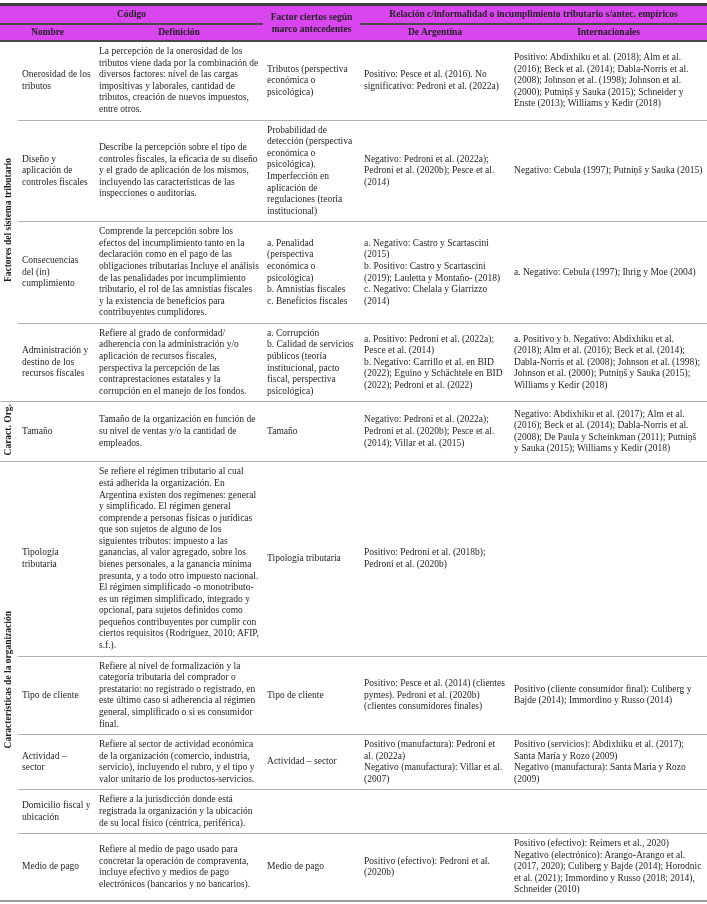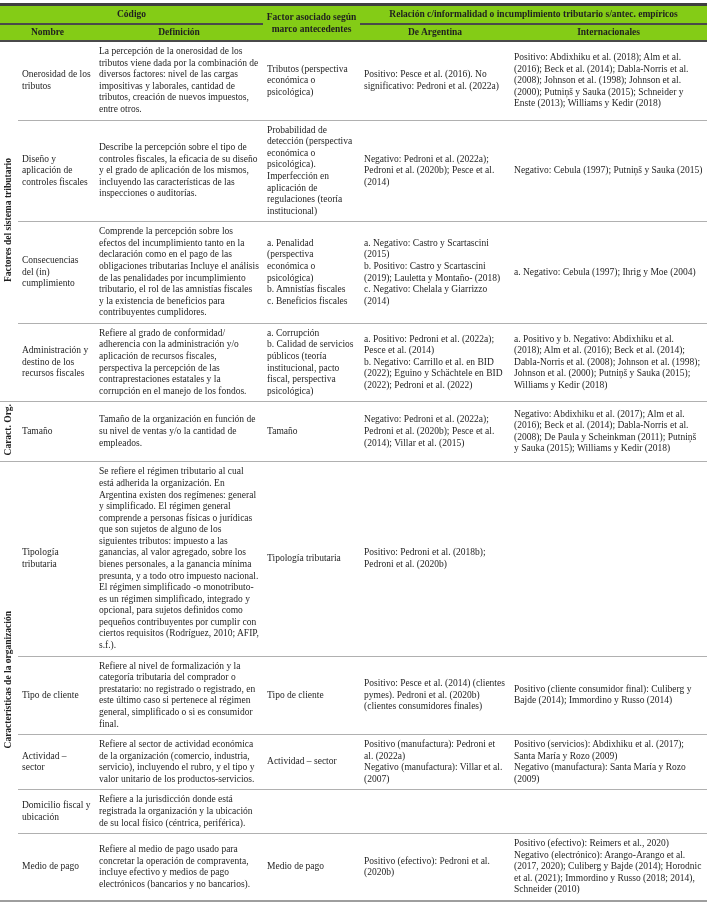--- a/index.html
+++ b/index.html
@@ -13,21 +13,21 @@
   table {
     width: 707px;
     border-collapse: collapse;
     table-layout: fixed;
     border-top: 3px solid #3f3f3f;
     border-bottom: 2px solid #9e9e9e;
     font-size: 9.5px;
     line-height: 1.22;
   }
   thead th {
-    background: #84cc16;
+    background: #d946ef;
     font-weight: bold;
     text-align: center;
     vertical-align: middle;
     padding: 2px 0;
     border-bottom: 2px solid #4a4a4a;
   }
   thead tr:first-child th { padding-top: 3px; }
   tbody td {
     padding: 4px 4px;
     vertical-align: middle;
@@ -59,21 +59,21 @@
     <col style="width:18px">
     <col style="width:77px">
     <col style="width:168px">
     <col style="width:97px">
     <col style="width:150px">
     <col style="width:197px">
   </colgroup>
   <thead>
     <tr>
       <th colspan="3">Código</th>
-      <th rowspan="2">Factor asociado según marco antecedentes</th>
+      <th rowspan="2">Factor ciertos según marco antecedentes</th>
       <th colspan="2">Relación c/informalidad o incumplimiento tributario s/antec. empíricos</th>
     </tr>
     <tr>
       <th colspan="2">Nombre</th>
       <th>Definición</th>
       <th>De Argentina</th>
       <th>Internacionales</th>
     </tr>
   </thead>
   <tbody>
@@ -123,21 +123,21 @@
     <tr>
       <td class="group-cell" rowspan="5"><div class="vlabel">Características de la organización</div></td>
       <td class="cell-nombre">Tipología tributaria</td>
       <td class="cell-def">Se refiere el régimen tributario al cual está adherida la organización. En Argentina existen dos regímenes: general y simplificado. El régimen general comprende a personas físicas o jurídicas que son sujetos de alguno de los siguientes tributos: impuesto a las ganancias, al valor agregado, sobre los bienes personales, a la ganancia mínima presunta, y a todo otro impuesto nacional. El régimen simplificado -o monotributo- es un régimen simplificado, integrado y opcional, para sujetos definidos como pequeños contribuyentes por cumplir con ciertos requisitos (Rodríguez, 2010; AFIP, s.f.).</td>
       <td class="cell-factor">Tipología tributaria</td>
       <td class="cell-arg">Positivo: Pedroni et al. (2018b); Pedroni et al. (2020b)</td>
       <td class="cell-intl"></td>
     </tr>
     <tr>
       <td class="cell-nombre">Tipo de cliente</td>
-      <td class="cell-def">Refiere al nivel de formalización y la categoría tributaria del comprador o prestatario: no registrado o registrado, en este último caso si pertenece al régimen general, simplificado o si es consumidor final.</td>
+      <td class="cell-def">Refiere al nivel de formalización y la categoría tributaria del comprador o prestatario: no registrado o registrado, en este último caso si adherencia al régimen general, simplificado o si es consumidor final.</td>
       <td class="cell-factor">Tipo de cliente</td>
       <td class="cell-arg">Positivo: Pesce et al. (2014) (clientes pymes). Pedroni et al. (2020b) (clientes consumidores finales)</td>
       <td class="cell-intl">Positivo (cliente consumidor final): Culiberg y Bajde (2014); Immordino y Russo (2014)</td>
     </tr>
     <tr>
       <td class="cell-nombre">Actividad – sector</td>
       <td class="cell-def">Refiere al sector de actividad económica de la organización (comercio, industria, servicio), incluyendo el rubro, y el tipo y valor unitario de los productos-servicios.</td>
       <td class="cell-factor">Actividad – sector</td>
       <td class="cell-arg">Positivo (manufactura): Pedroni et al. (2022a)
 Negativo (manufactura): Villar et al. (2007)</td>

